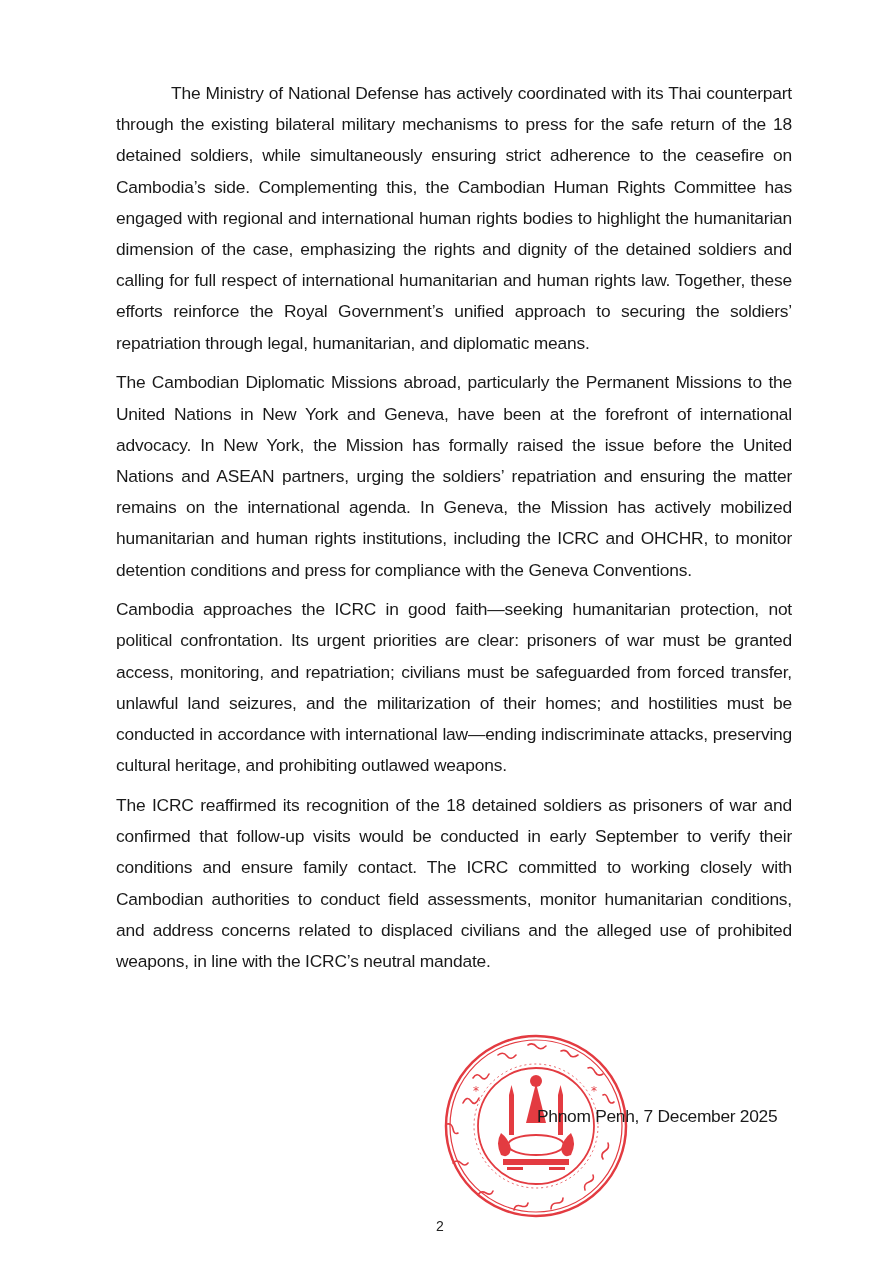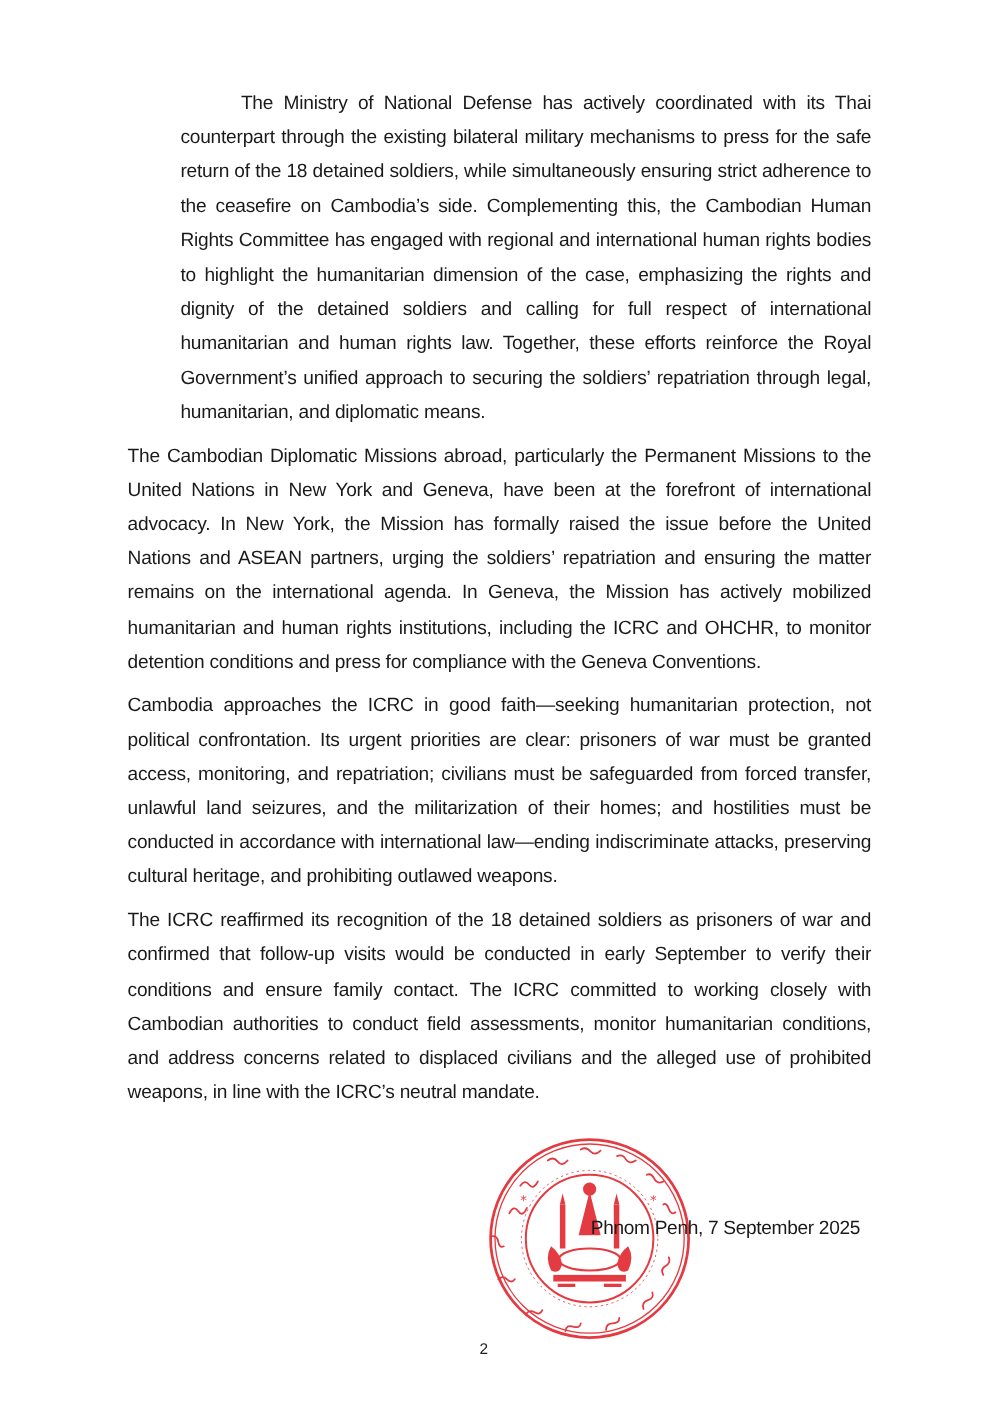--- a/index.html
+++ b/index.html
@@ -4,21 +4,21 @@
   <style>
     html, body { margin: 0; padding: 0; background: #ffffff; }
     body { width: 895px; height: 1280px; position: relative; overflow: hidden; }
     .page {
       position: absolute; left: 116px; top: 78px; width: 676px;
       font-family: "Liberation Sans", sans-serif;
       font-size: 17.4px; line-height: 31.2px; color: #1a1a1a;
       text-align: justify; letter-spacing: -0.2px;
     }
     .page p { margin: 0 0 8.5px 0; }
-    .page p.indent { text-indent: 55px; margin-left: 48px; }
+    .page p.indent { text-indent: 55px; }
     .stamp {
       position: absolute; left: 443px; top: 1033px; width: 186px; height: 186px;
     }
     .place-date {
       position: absolute; left: 537px; top: 1106px;
       font-family: "Liberation Sans", sans-serif; font-size: 17.4px; color: #1a1a1a;
       letter-spacing: -0.3px;
     }
     .page-number {
       position: absolute; left: 436px; top: 1218px;
@@ -71,15 +71,15 @@
       <ellipse cx="93" cy="112" rx="28" ry="10" fill="none" stroke="#e0262d" stroke-width="2"></ellipse>
       <path d="M58 100 q-6 10 0 22 q8 4 10 -6 q-2 -10 -10 -16 z"></path>
       <path d="M128 100 q6 10 0 22 q-8 4 -10 -6 q2 -10 10 -16 z"></path>
       <rect x="60" y="126" width="66" height="6"></rect>
       <rect x="64" y="134" width="16" height="3"></rect>
       <rect x="106" y="134" width="16" height="3"></rect>
     </g>
   </svg>
 </div>
 
-<div class="place-date">Phnom Penh, 7 September 2025</div>
+<div class="place-date">Phnom Penh, 7 December 2025</div>
 
 <div class="page-number">2</div>
 
 </body></html>

